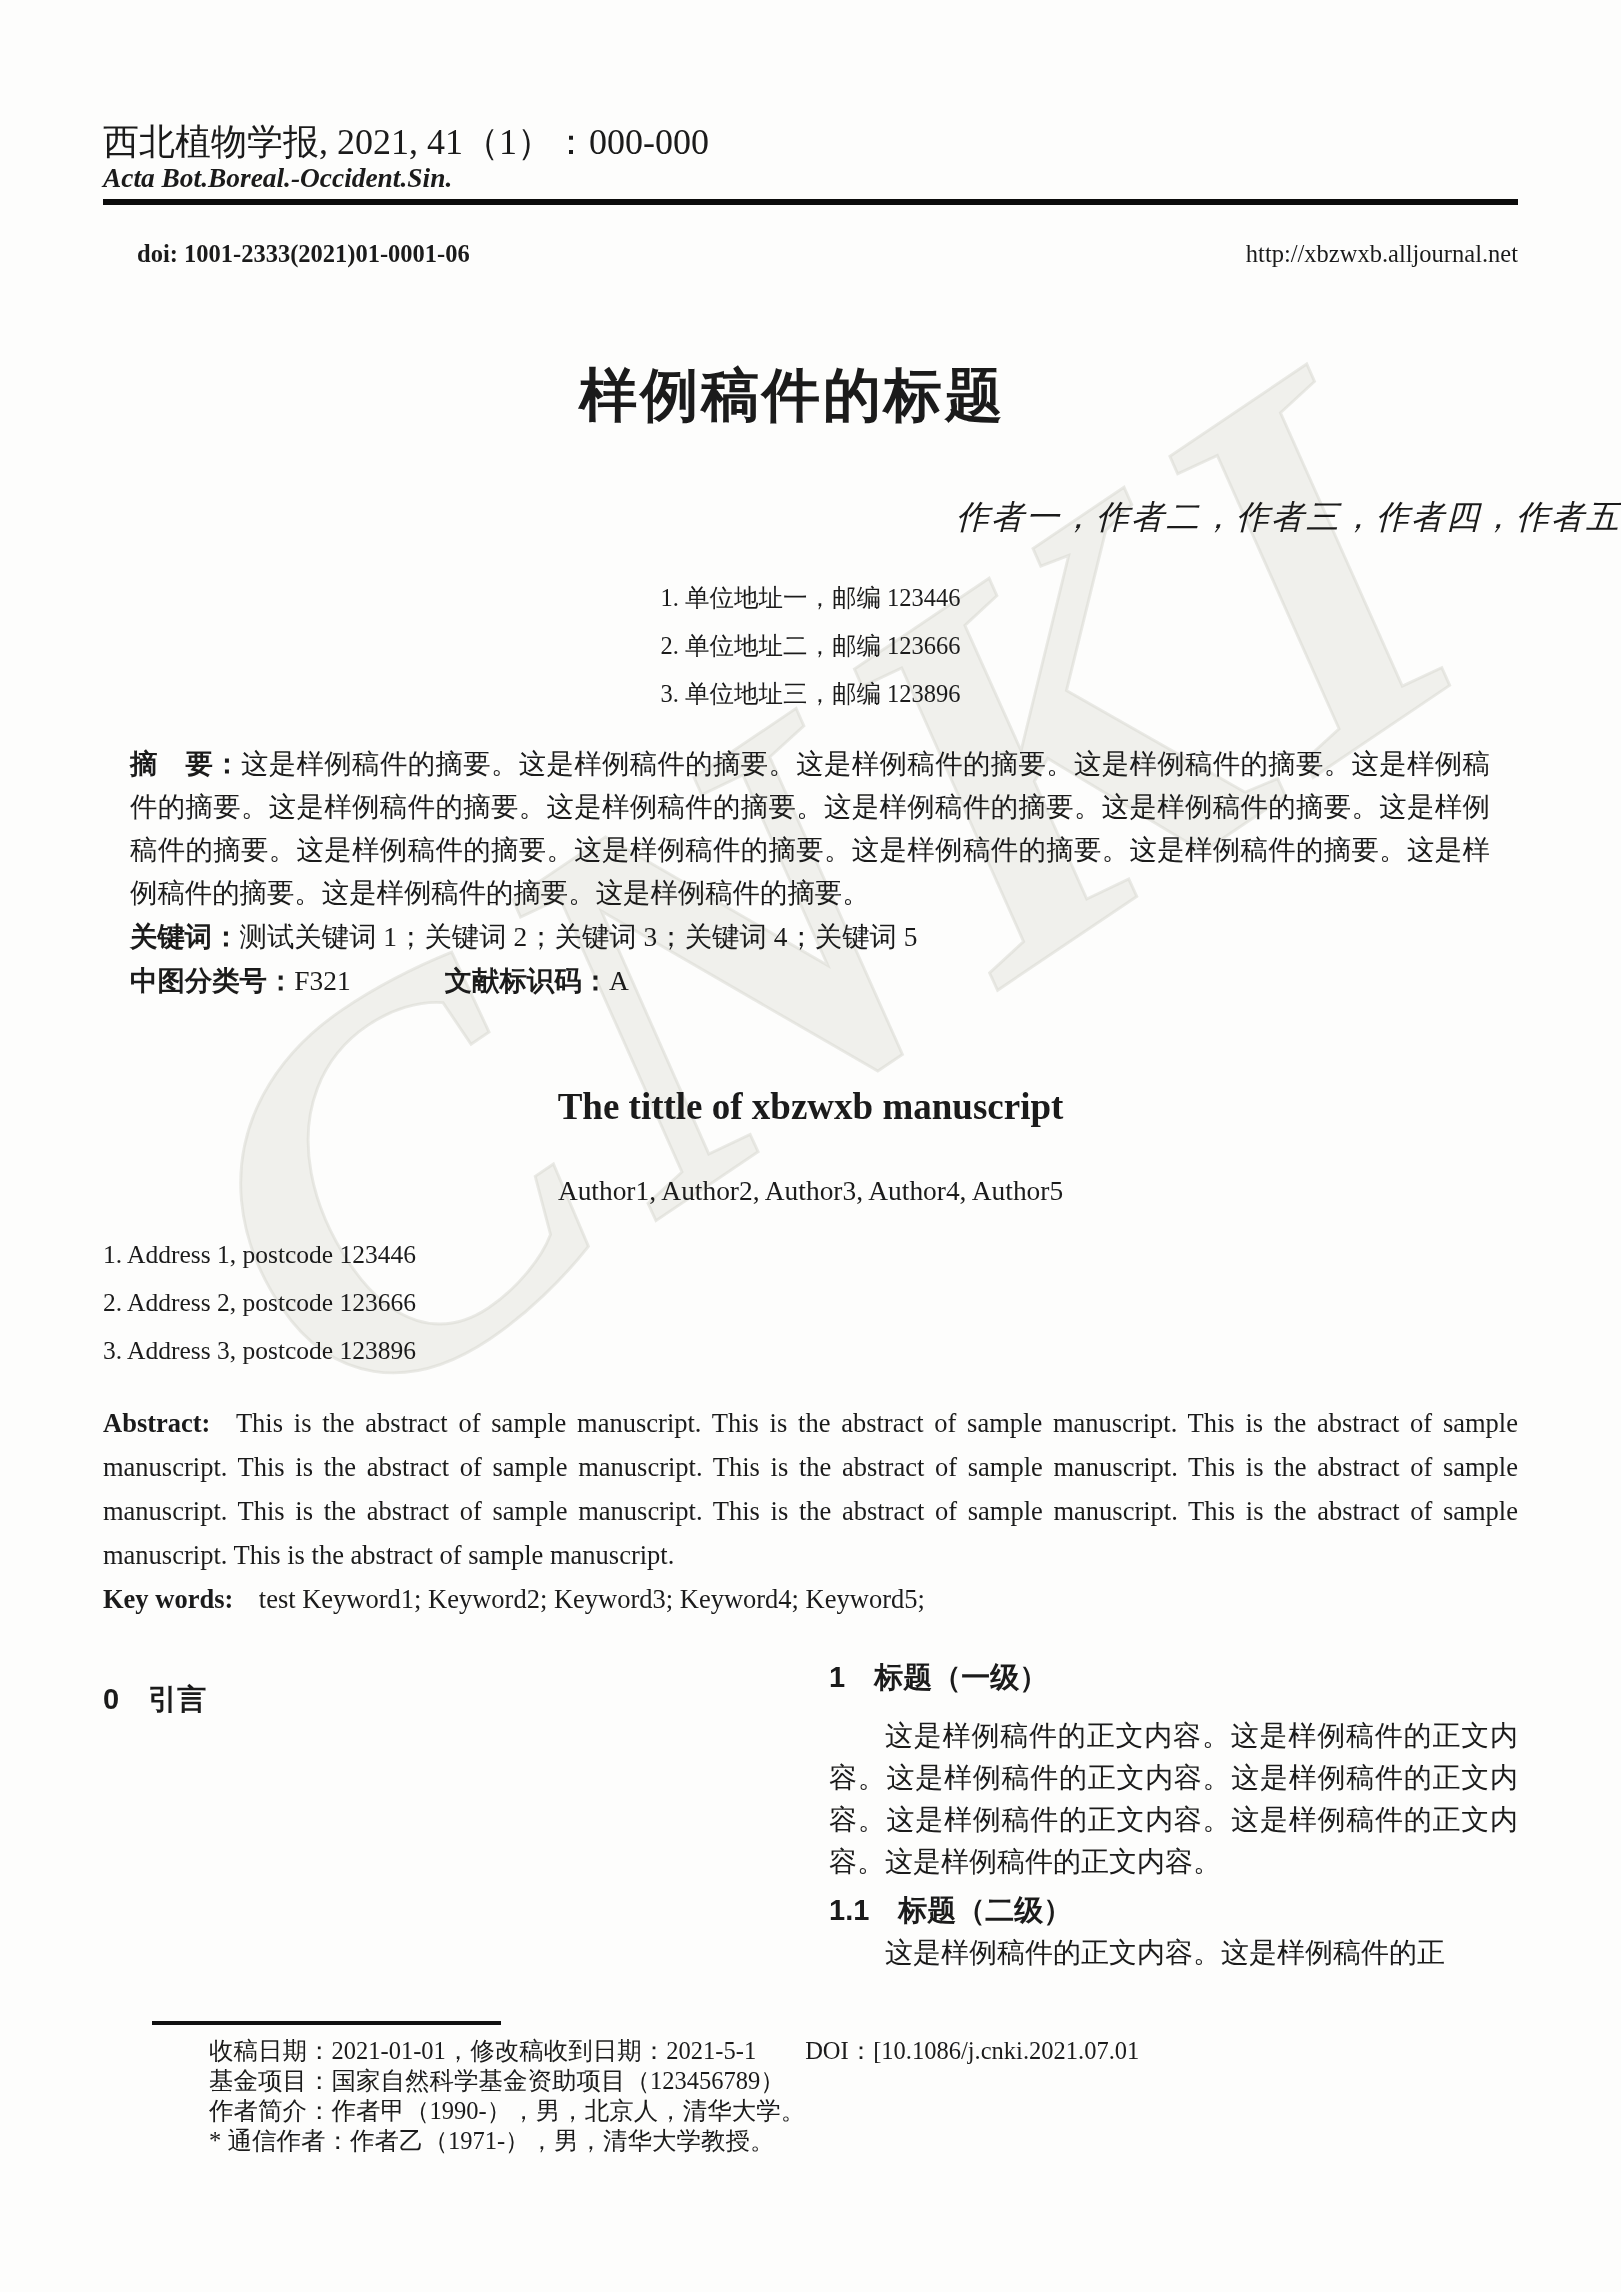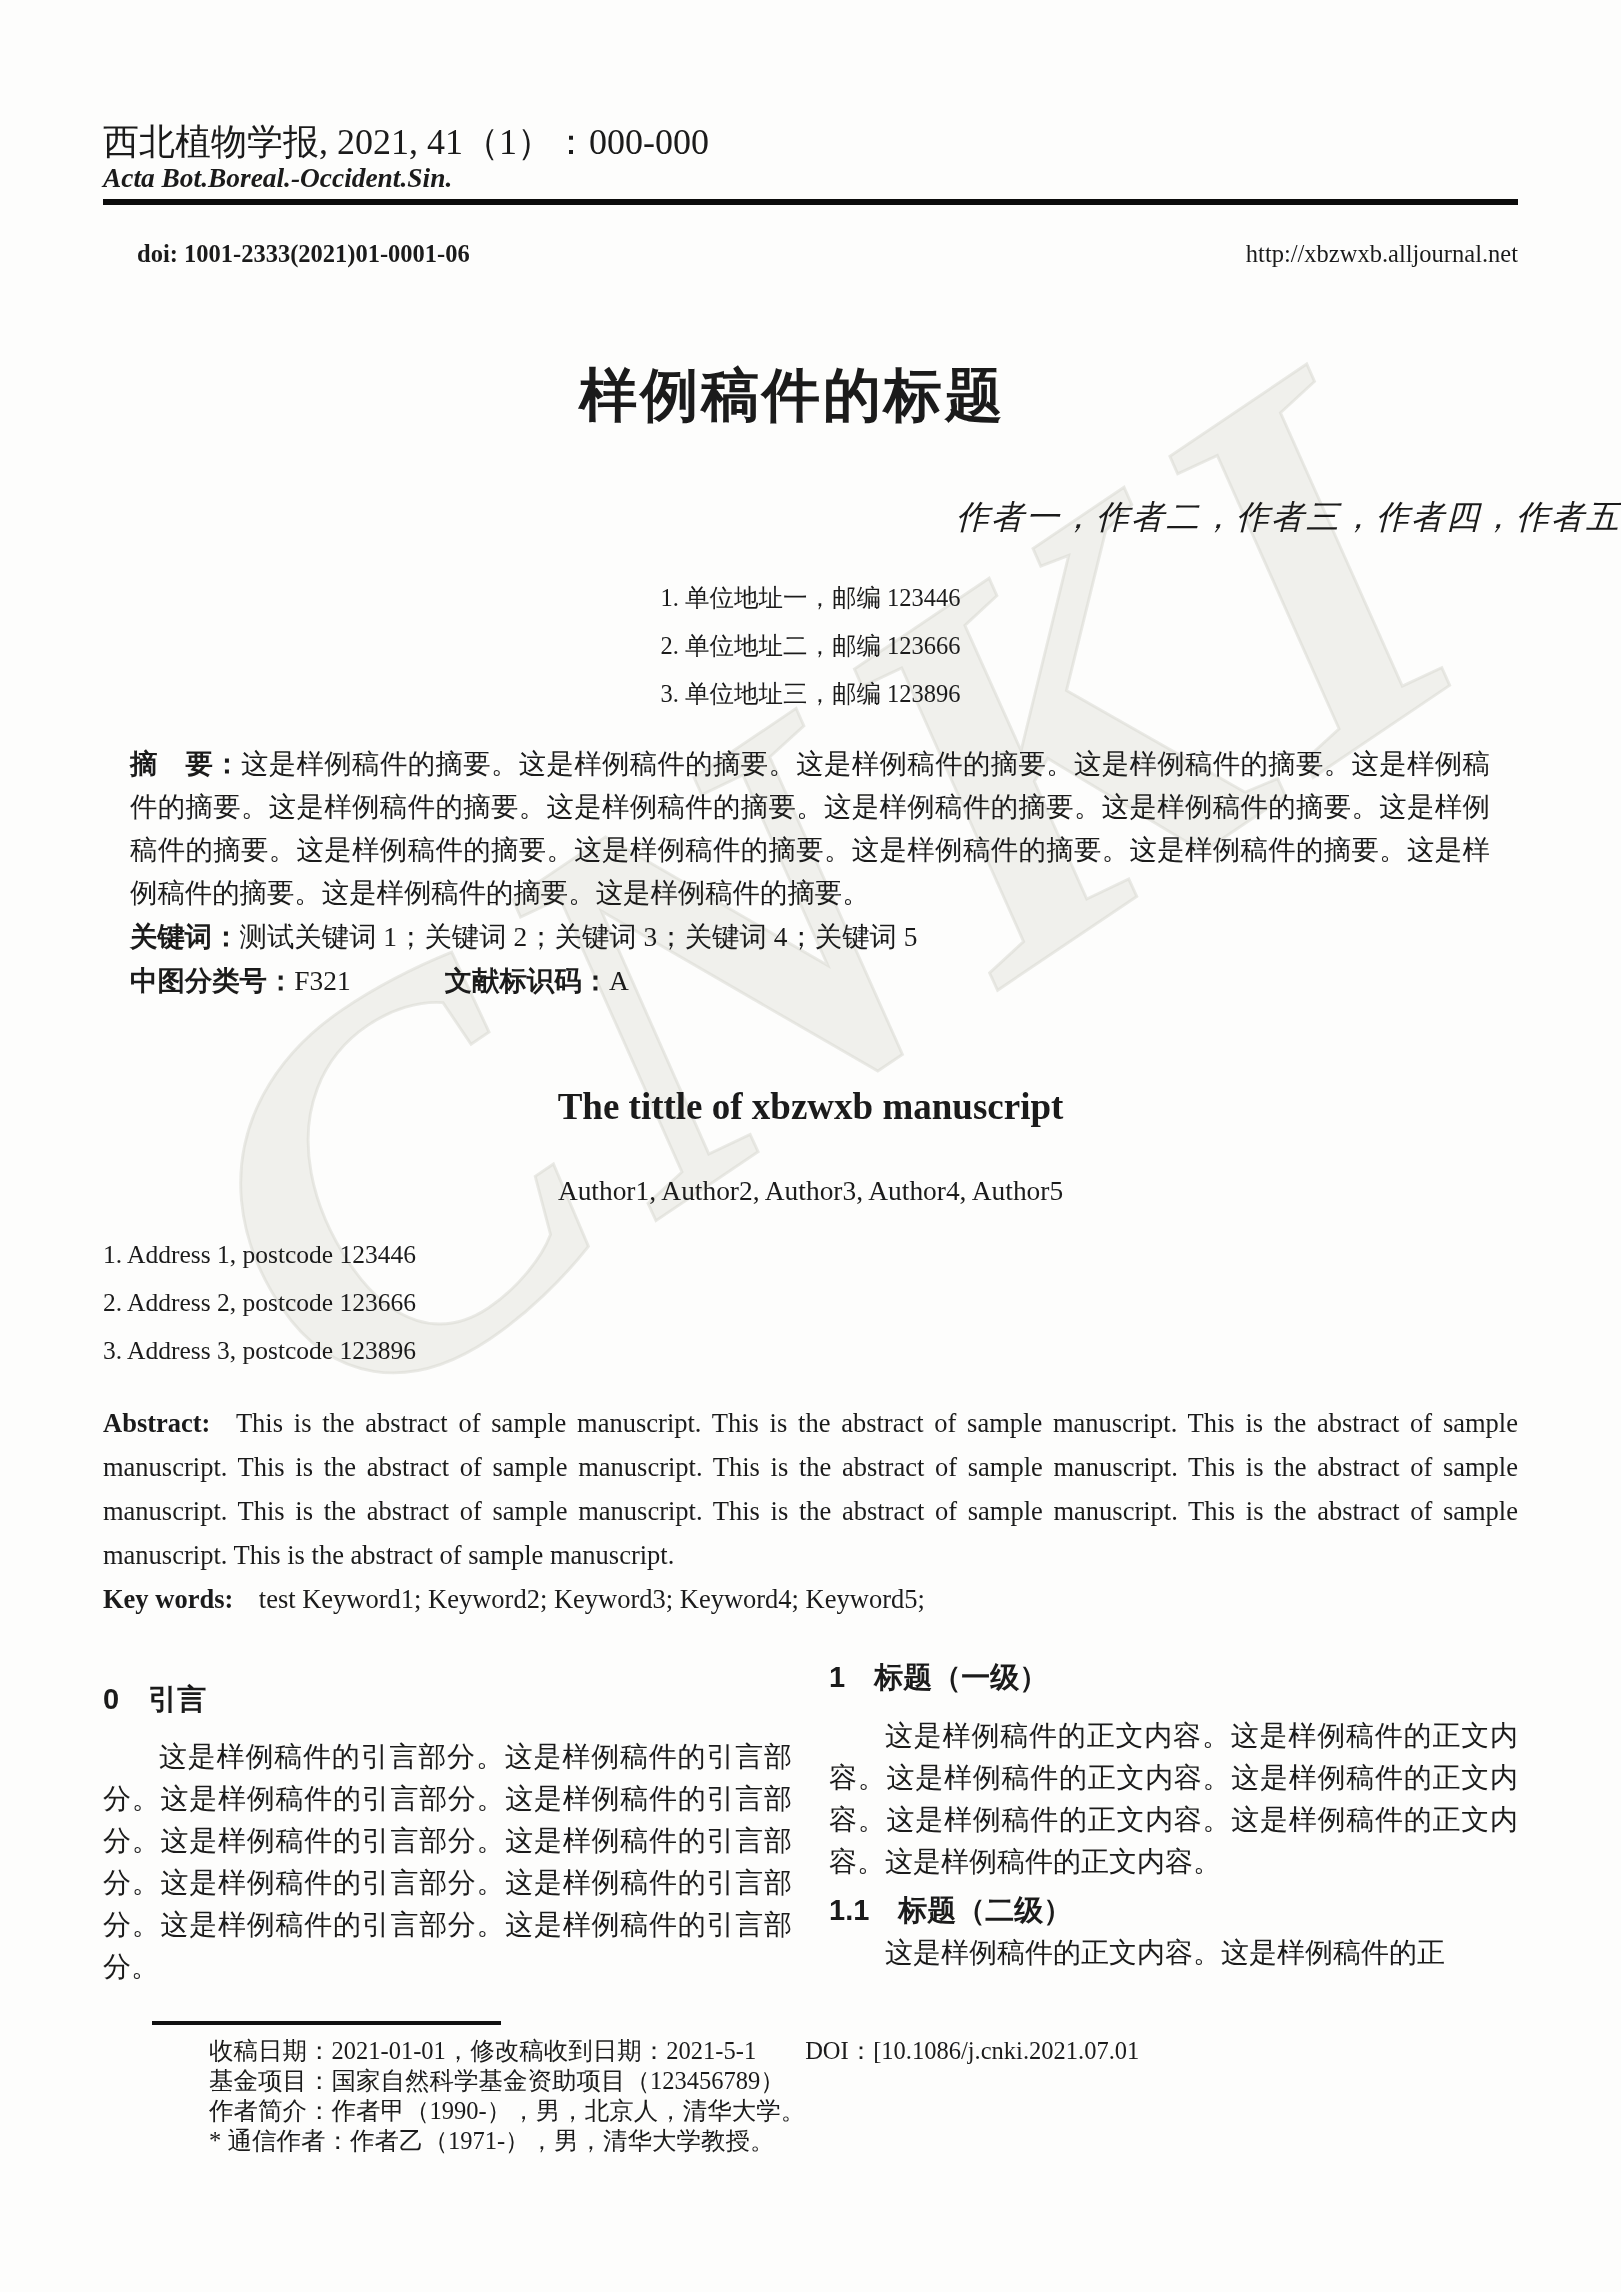--- a/index.html
+++ b/index.html
@@ -98,21 +98,20 @@
   </div>
 
   <div id="en-abstract-block" class="layer serif">
     <p><span class="lbl-en">Abstract:</span><span>This is the abstract of sample manuscript. This is the abstract of sample manuscript. This is the abstract of sample manuscript. This is the abstract of sample manuscript. This is the abstract of sample manuscript. This is the abstract of sample manuscript. This is the abstract of sample manuscript. This is the abstract of sample manuscript. This is the abstract of sample manuscript. This is the abstract of sample manuscript.</span></p>
     <p><span class="lbl-en">Key words:</span><span>test Keyword1; Keyword2; Keyword3; Keyword4; Keyword5;</span></p>
   </div>
 
   <div id="body-columns" class="layer">
     <div id="column-left" class="col serif">
       <h2 class="sec-h">0　引言</h2>
-      <p class="body-p">这是样例稿件的引言部分。这是样例稿件的引言部分。这是样例稿件的引言部分。这是样例稿件的引言部分。这是样例稿件的引言部分。这是样例稿件的引言部分。这是样例稿件的引言部分。这是样例稿件的引言部分。这是样例稿件的引言部分。这是样例稿件的引言部分。</p>
     </div>
     <div id="column-right" class="col serif">
       <h2 class="sec-h">1　标题（一级）</h2>
       <p class="body-p">这是样例稿件的正文内容。这是样例稿件的正文内容。这是样例稿件的正文内容。这是样例稿件的正文内容。这是样例稿件的正文内容。这是样例稿件的正文内容。这是样例稿件的正文内容。</p>
       <h2 class="sec-h sub">1.1　标题（二级）</h2>
       <p class="body-p">这是样例稿件的正文内容。这是样例稿件的正</p>
     </div>
   </div>
 
   <div id="footnote-rule" class="layer"></div>

